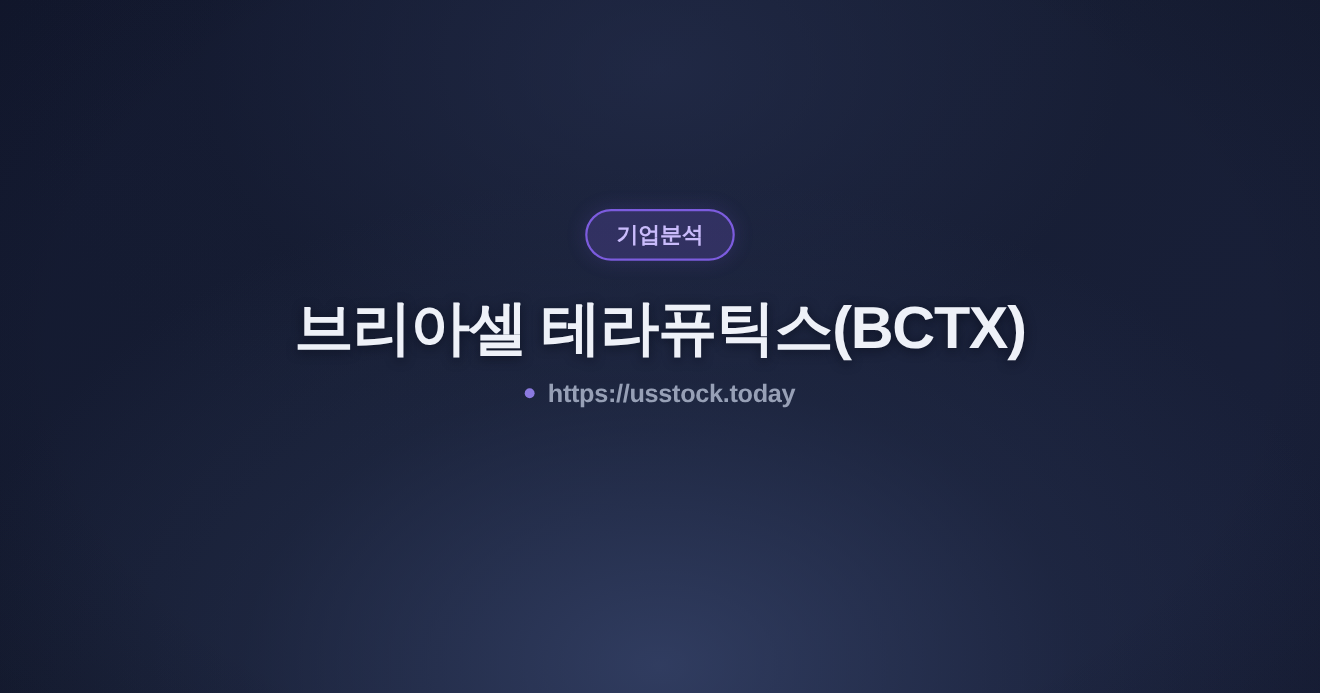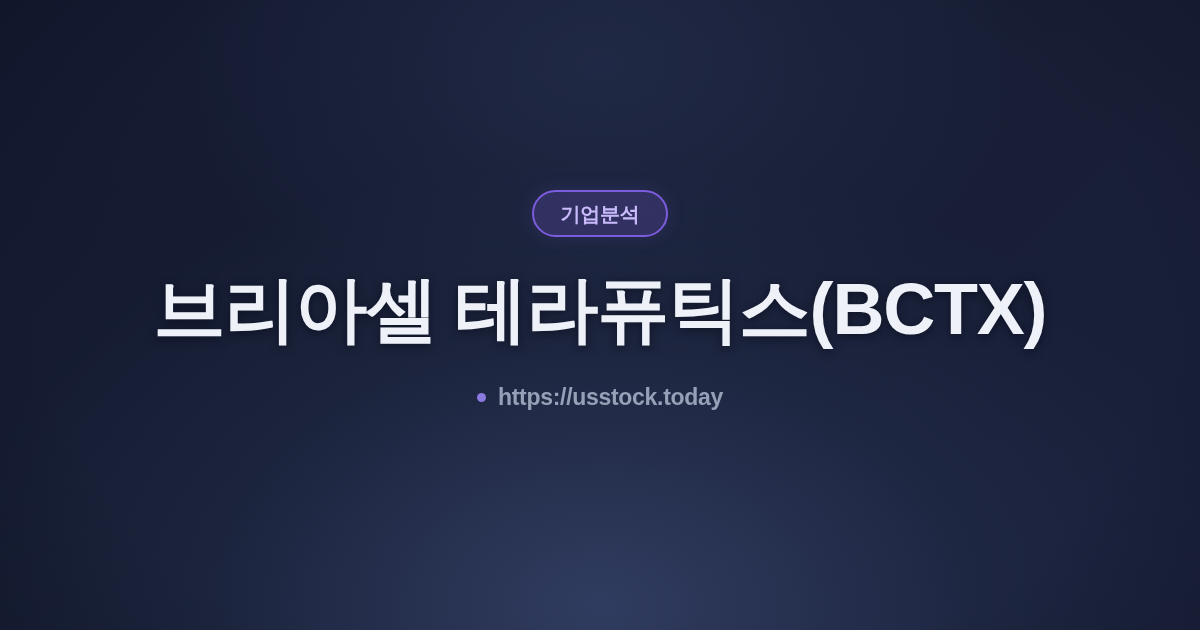--- a/index.html
+++ b/index.html
@@ -70,34 +70,34 @@
     line-height: 1;
     white-space: nowrap;
   }
 
   
   .title {
     margin: 0;
     margin-top: 28px;
     width: 1040px;
     text-align: center;
-    font-size: 72px;
+    font-size: 54px;
     font-weight: 800;
     line-height: 1.24;
     letter-spacing: -1.2px;
     color: #eef1f8;
     text-shadow: 0 2px 10px rgba(6, 10, 22, 0.62);
   }
   .title-line {
     display: block;
   }
 
   
   .url-row {
-    margin-top: 30px;
+    margin-top: 12px;
     display: flex;
     align-items: center;
     gap: 12px;
   }
   .url-dot {
     width: 9px;
     height: 9px;
     border-radius: 50%;
     background: #8b7ae0;
     flex: 0 0 auto;

